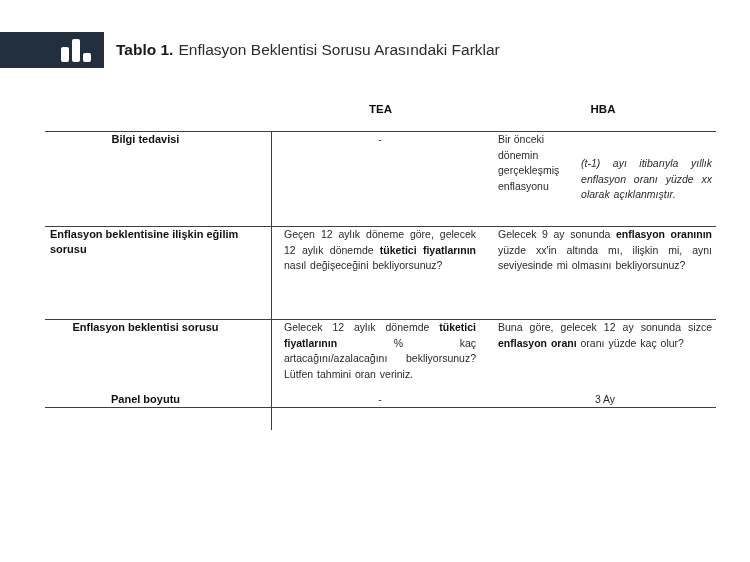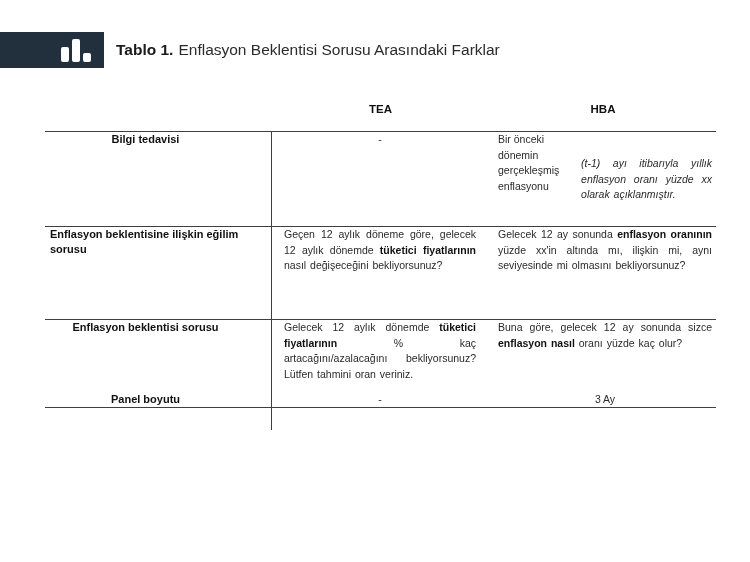--- a/index.html
+++ b/index.html
@@ -110,37 +110,37 @@
       <div class="cell cell-label">
         <span>Enflasyon beklentisine ilişkin eğilim sorusu</span>
       </div>
       <div class="cell cell-tea">
         <div class="just">
           <span>Geçen 12 aylık döneme göre, gelecek 12 aylık dönemde </span><span class="b">tüketici fiyatlarının</span><span> nasıl değişeceğini  bekliyorsunuz?</span>
         </div>
       </div>
       <div class="cell cell-hba">
         <div class="just">
-          <span>Gelecek 12 ay sonunda </span><span class="b">enflasyon oranının</span><span> yüzde xx'in altında mı, ilişkin mi, aynı seviyesinde mi olmasını bekliyorsunuz?</span>
+          <span>Gelecek 9 ay sonunda </span><span class="b">enflasyon oranının</span><span> yüzde xx'in altında mı, ilişkin mi, aynı seviyesinde mi olmasını bekliyorsunuz?</span>
         </div>
       </div>
     </div>
 
     <div class="trow trow-2">
       <div class="cell cell-label">
         <span>Enflasyon beklentisi sorusu</span>
       </div>
       <div class="cell cell-tea">
         <div class="just">
           <span>Gelecek 12 aylık dönemde </span><span class="b">tüketici fiyatlarının</span><span> % kaç artacağını/azalacağını bekliyorsunuz? Lütfen tahmini oran veriniz.</span>
         </div>
       </div>
       <div class="cell cell-hba">
         <div class="just">
-          <span>Buna göre, gelecek 12 ay sonunda sizce </span><span class="b">enflasyon nasıl</span><span> oranı yüzde kaç olur?</span>
+          <span>Buna göre, gelecek 12 ay sonunda sizce </span><span class="b">enflasyon oranı</span><span> oranı yüzde kaç olur?</span>
         </div>
       </div>
     </div>
 
     <div class="trow trow-3">
       <div class="cell cell-label">
         <span>Panel boyutu</span>
       </div>
       <div class="cell cell-tea center">
         <span>-</span>

